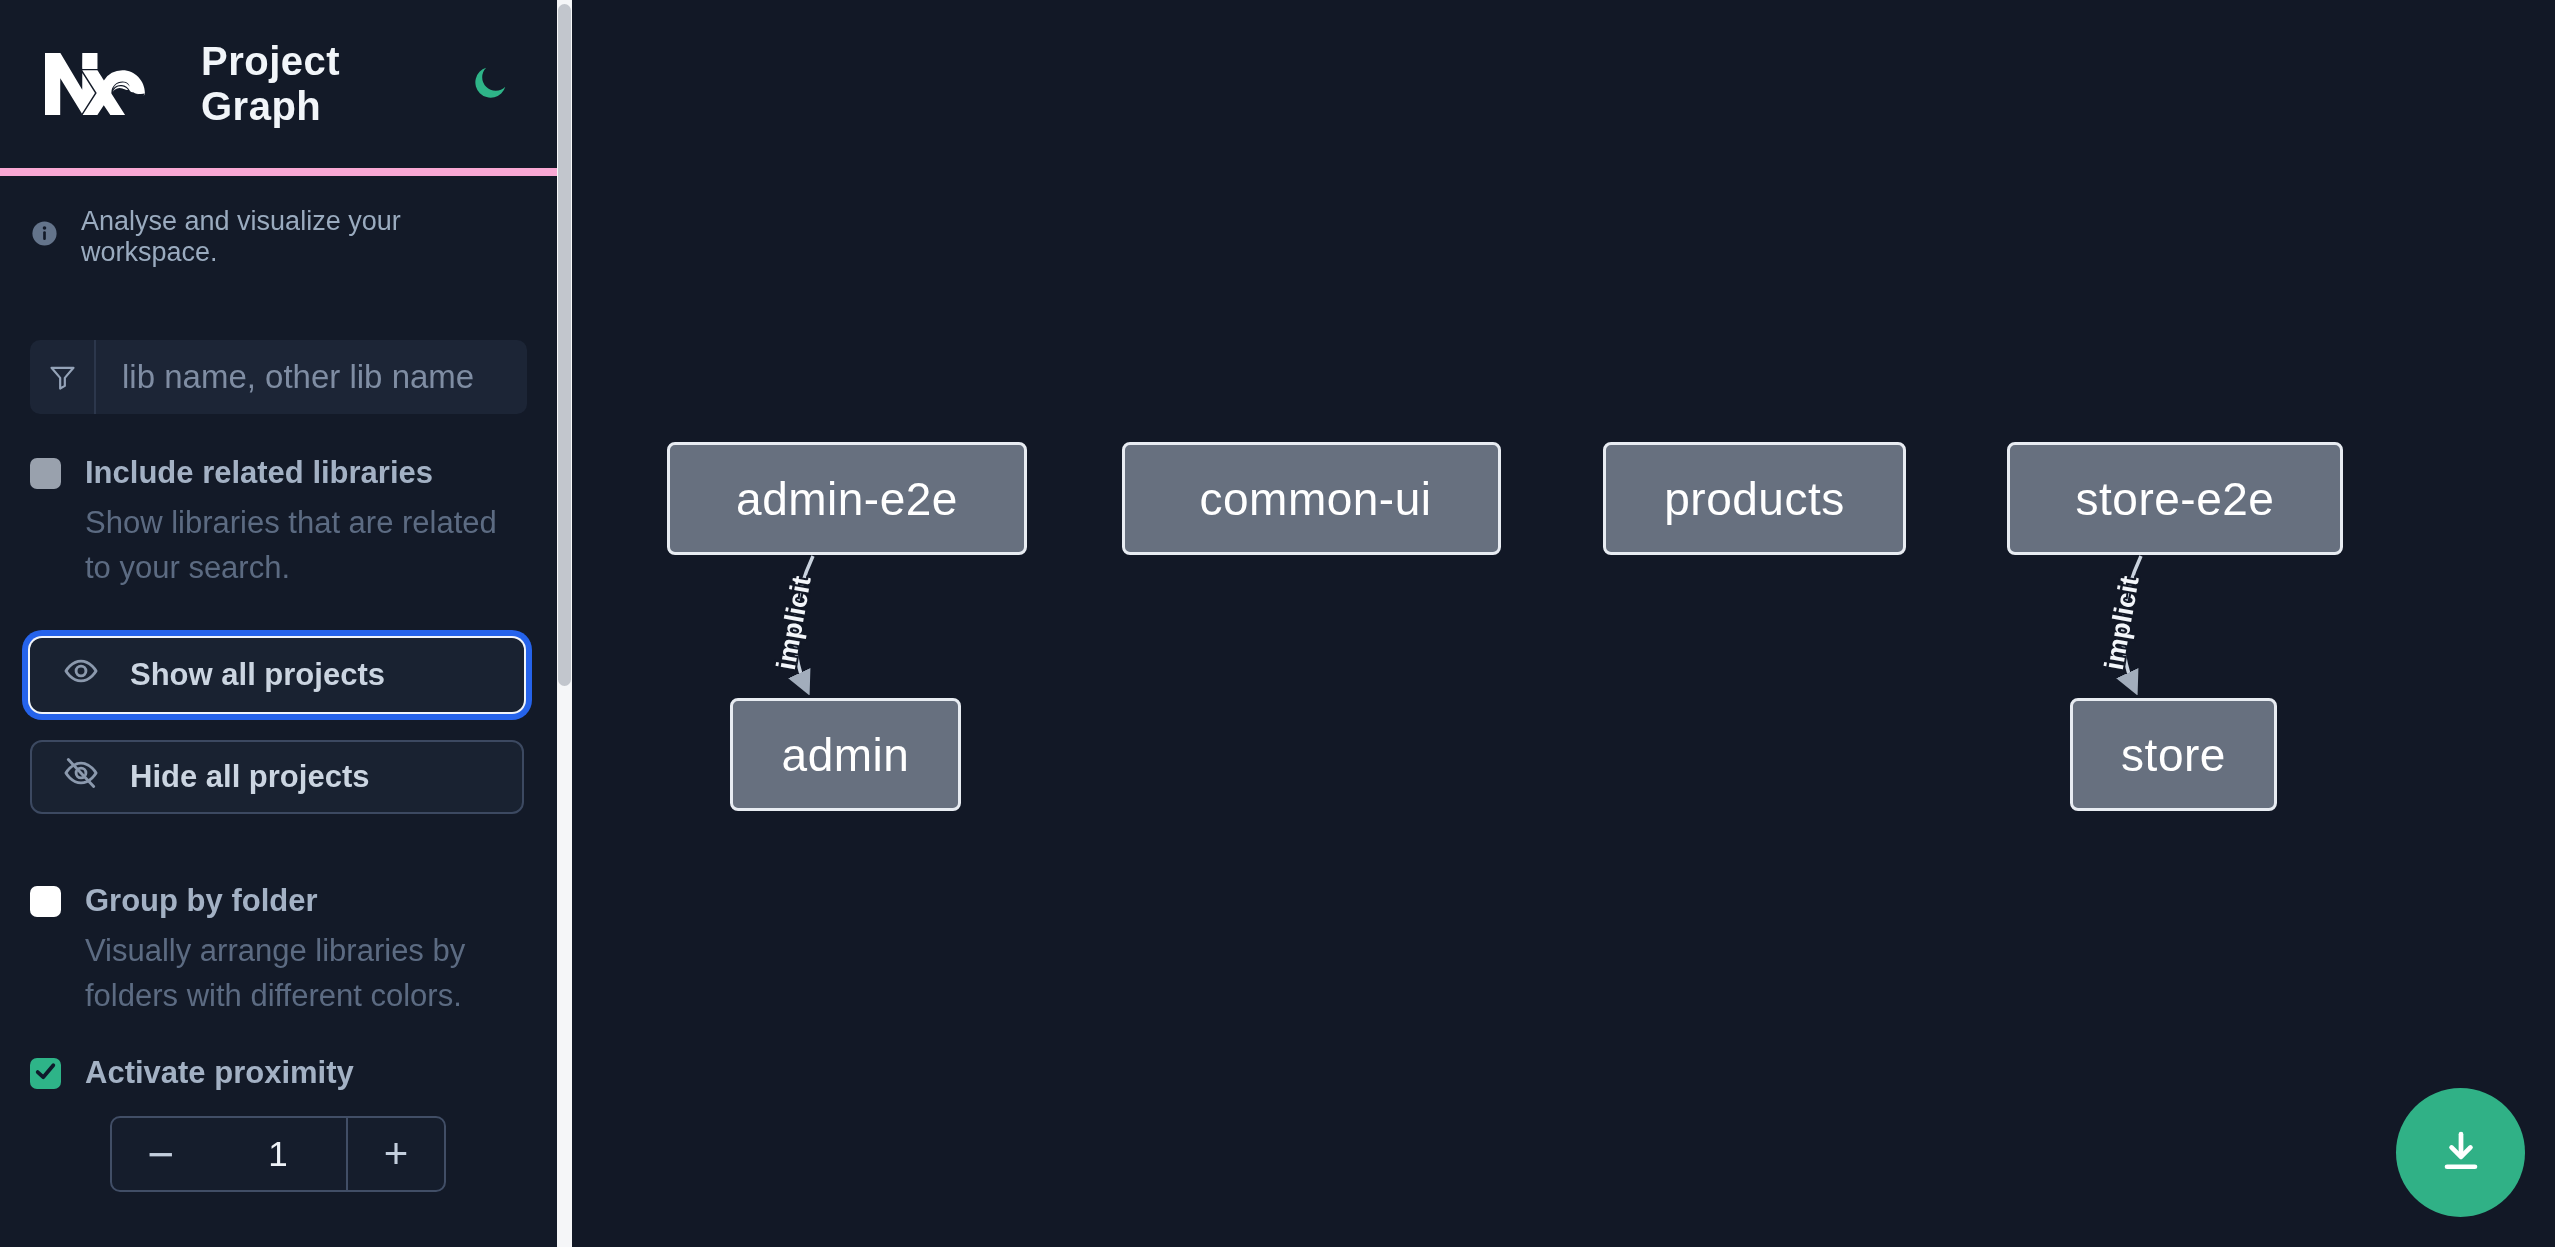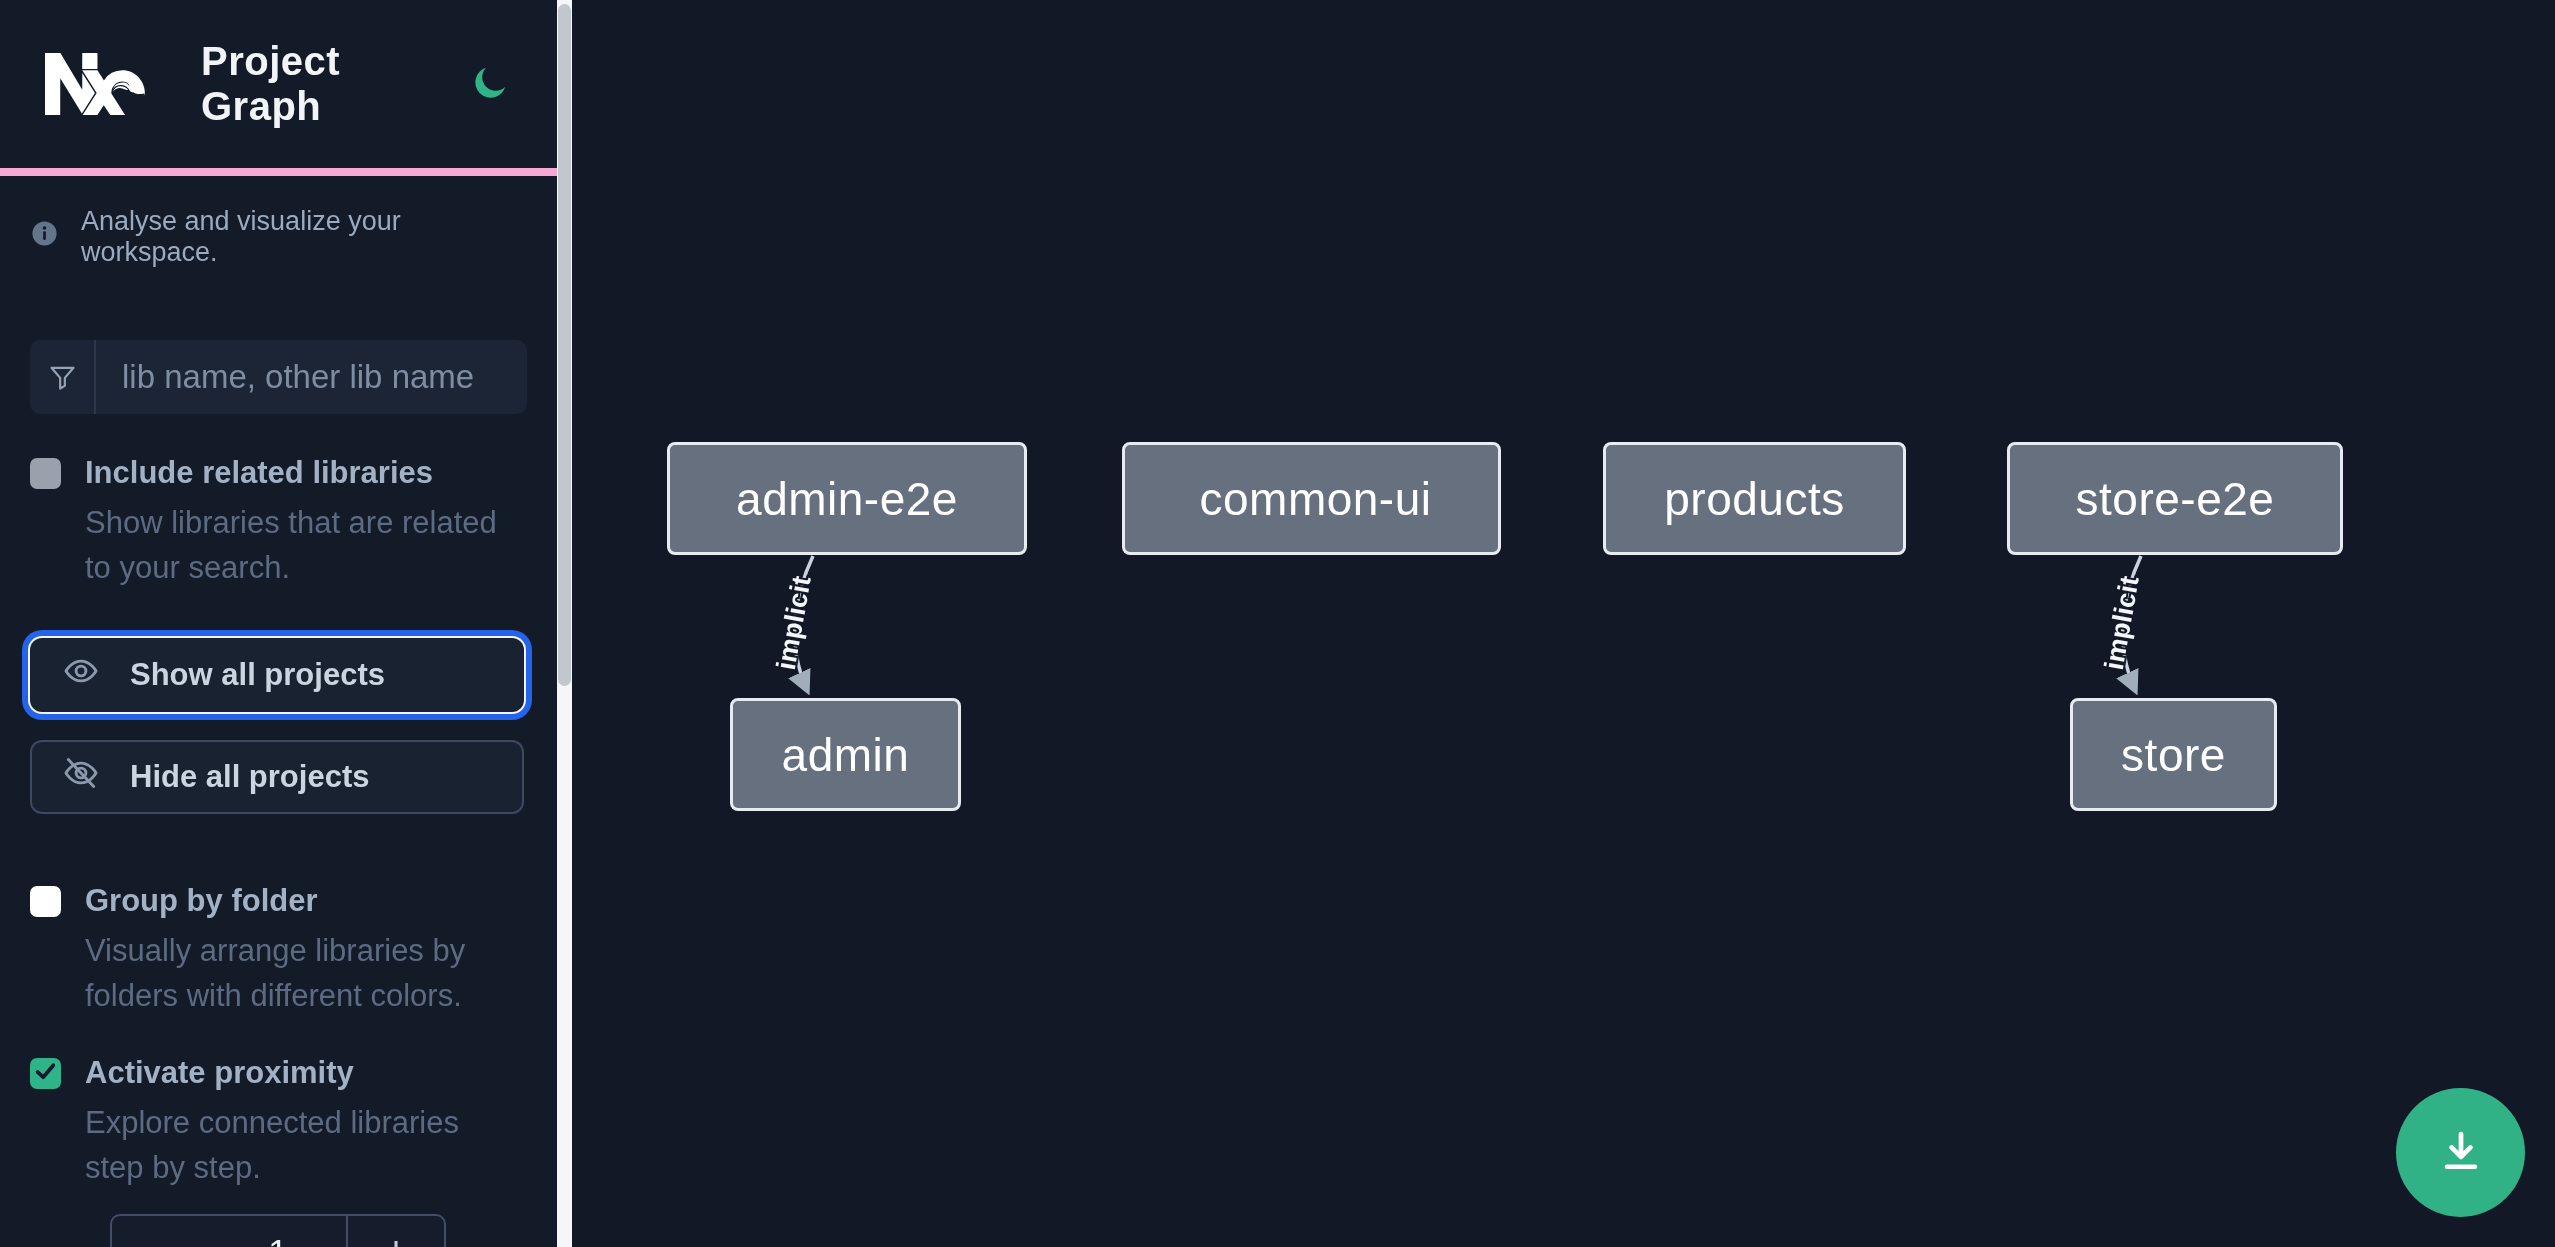--- a/index.html
+++ b/index.html
@@ -158,21 +158,20 @@
       <label class="toggle third">
         <span class="cb cb-checked">
           <span>
             <svg width="25" height="25" viewBox="0 0 24 24" fill="none" stroke="#0f1a2b" stroke-width="3.6" stroke-linecap="round" stroke-linejoin="round">
                 <polyline points="4.5 12.5 9.8 17.5 19.5 6"></polyline>
               </svg>
           </span>
         </span>
         <span class="toggle-text">
           <span class="toggle-label">Activate proximity</span>
-          <span class="toggle-desc">Explore connected libraries step by step.</span>
         </span>
       </label>
 
       <div class="stepper">
         <button class="step-dec">−</button>
         <div class="step-val">1</div>
         <button class="step-inc">+</button>
       </div>
 
     </div>

